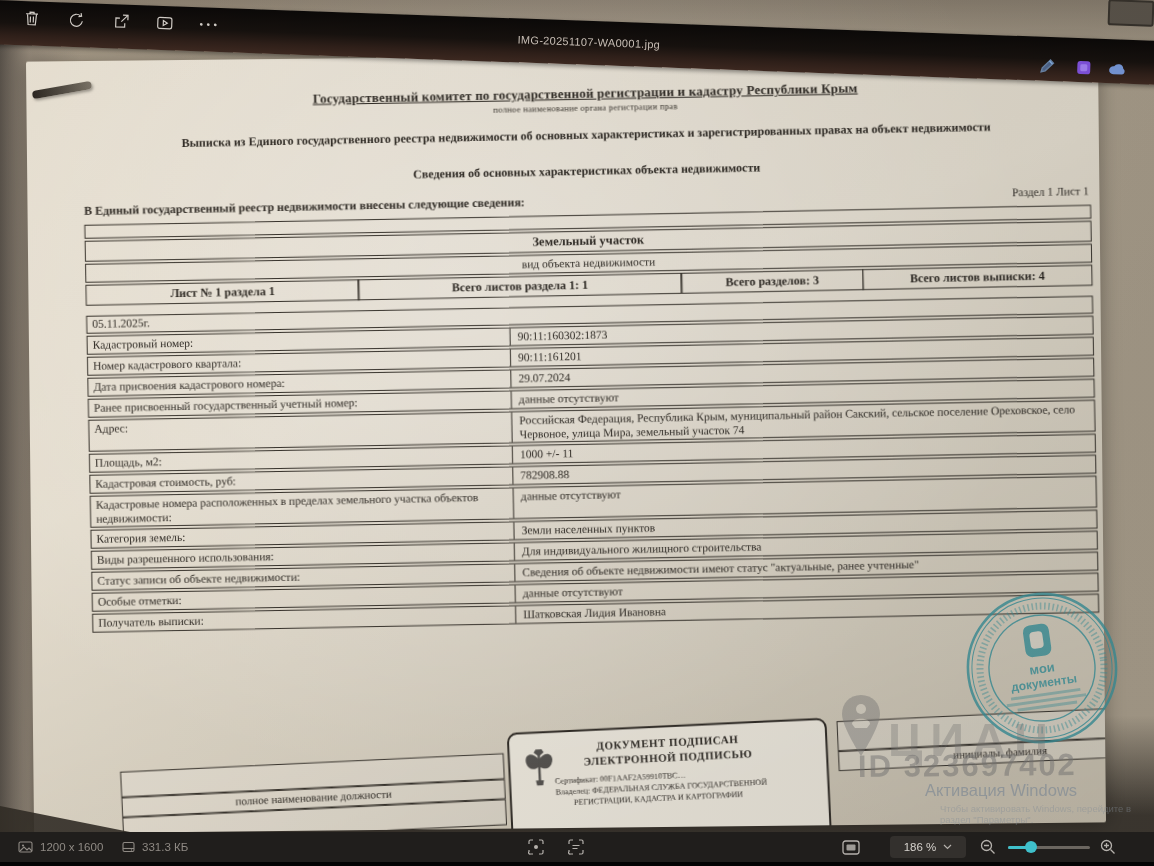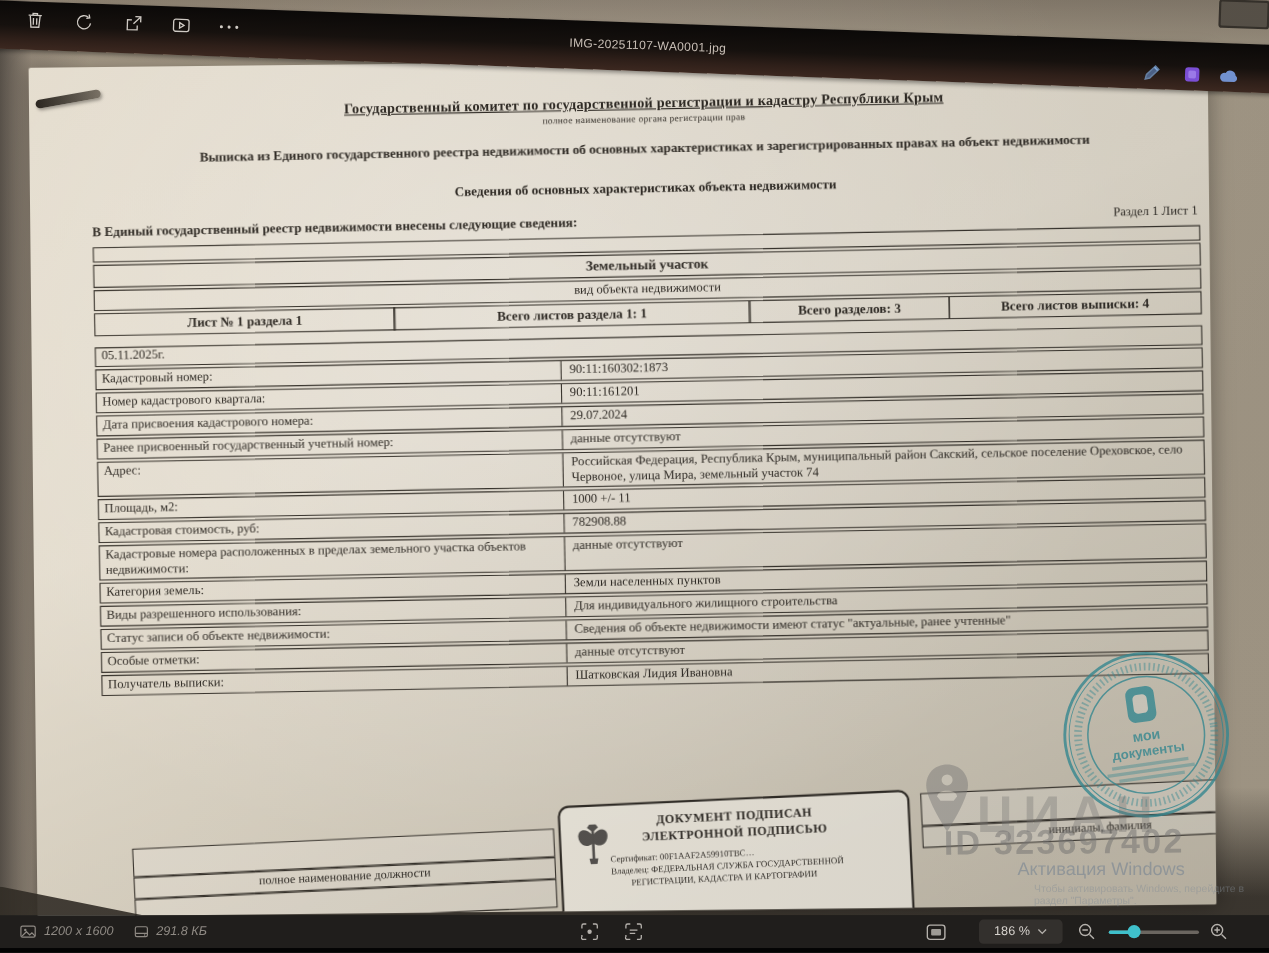--- a/index.html
+++ b/index.html
@@ -96,21 +96,21 @@
       box-shadow:0 2px 4px rgba(0,0,0,.4);}
   .tb-icon{position:absolute;top:8px;width:18px;height:18px;display:flex;align-items:center;justify-content:center;}
   .filename{position:absolute;left:460px;top:15px;width:280px;text-align:center;font-size:11px;
       color:#c9bfb6;letter-spacing:.3px;}
   .tb-right{position:absolute;top:20px;width:18px;height:18px;display:flex;align-items:center;justify-content:center;}
 
   
   .statusbar{position:absolute;left:0;bottom:4px;width:100%;height:30px;z-index:9;background:#201e1c;
       display:flex;align-items:center;color:#8f8a84;font-size:11.5px;}
   .bottom-black{position:absolute;left:0;bottom:0;width:100%;height:4px;background:#030303;z-index:9;}
-  .sb-abs{position:absolute;display:flex;align-items:center;font-style:italic;}
+  .sb-abs{position:absolute;display:flex;align-items:center;}
   .zoom-pill{position:absolute;left:890px;top:4px;width:76px;height:22px;background:#33302d;border-radius:4px;
       display:flex;align-items:center;justify-content:center;gap:7px;color:#d6d2cd;font-size:11.5px;}
   .slider{position:absolute;left:1008px;top:14px;width:82px;height:3px;background:#6b6660;border-radius:2px;}
   .slider-fill{position:absolute;left:0;top:0;height:3px;width:22px;background:#3fc0cb;border-radius:2px;}
   .slider-thumb{position:absolute;left:17px;top:-5px;width:12px;height:12px;border-radius:50%;background:#3fc0cb;}
 </style>
 </head>
 <body>
 
 <div class="screen">
@@ -314,21 +314,21 @@
           <path d="M2 10l4-4 3 3 2-2 3 3"></path>
       </svg>
       <span>1200 x 1600</span>
     </div>
     <div class="sb-abs" style="left:122px">
       <svg width="13" height="12" viewBox="0 0 13 12" fill="none" stroke="#8f8a84" stroke-width="1.1" style="margin-right:7px">
         <rect x="1" y="1.5" width="11" height="9" rx="1.5"></rect>
           <path d="M1 7.5h11"></path>
           <circle cx="9.5" cy="9" r=".7" fill="#8f8a84" stroke="none"></circle>
       </svg>
-      <span>291.8 КБ</span>
+      <span>331.3 КБ</span>
     </div>
 
     <div class="sb-abs" style="left:528px">
       <svg width="16" height="16" viewBox="0 0 16 16" fill="none" stroke="#b5b1ac" stroke-width="1.2">
         <path d="M1 5V2.5A1.5 1.5 0 0 1 2.5 1H5M11 1h2.5A1.5 1.5 0 0 1 15 2.5V5M15 11v2.5a1.5 1.5 0 0 1-1.5 1.5H11M5 15H2.5A1.5 1.5 0 0 1 1 12.5V11"></path>
         <circle cx="8" cy="8" r="2" fill="#b5b1ac" stroke="none"></circle>
       </svg>
     </div>
     <div class="sb-abs" style="left:568px">
       <svg width="16" height="16" viewBox="0 0 16 16" fill="none" stroke="#b5b1ac" stroke-width="1.2">

